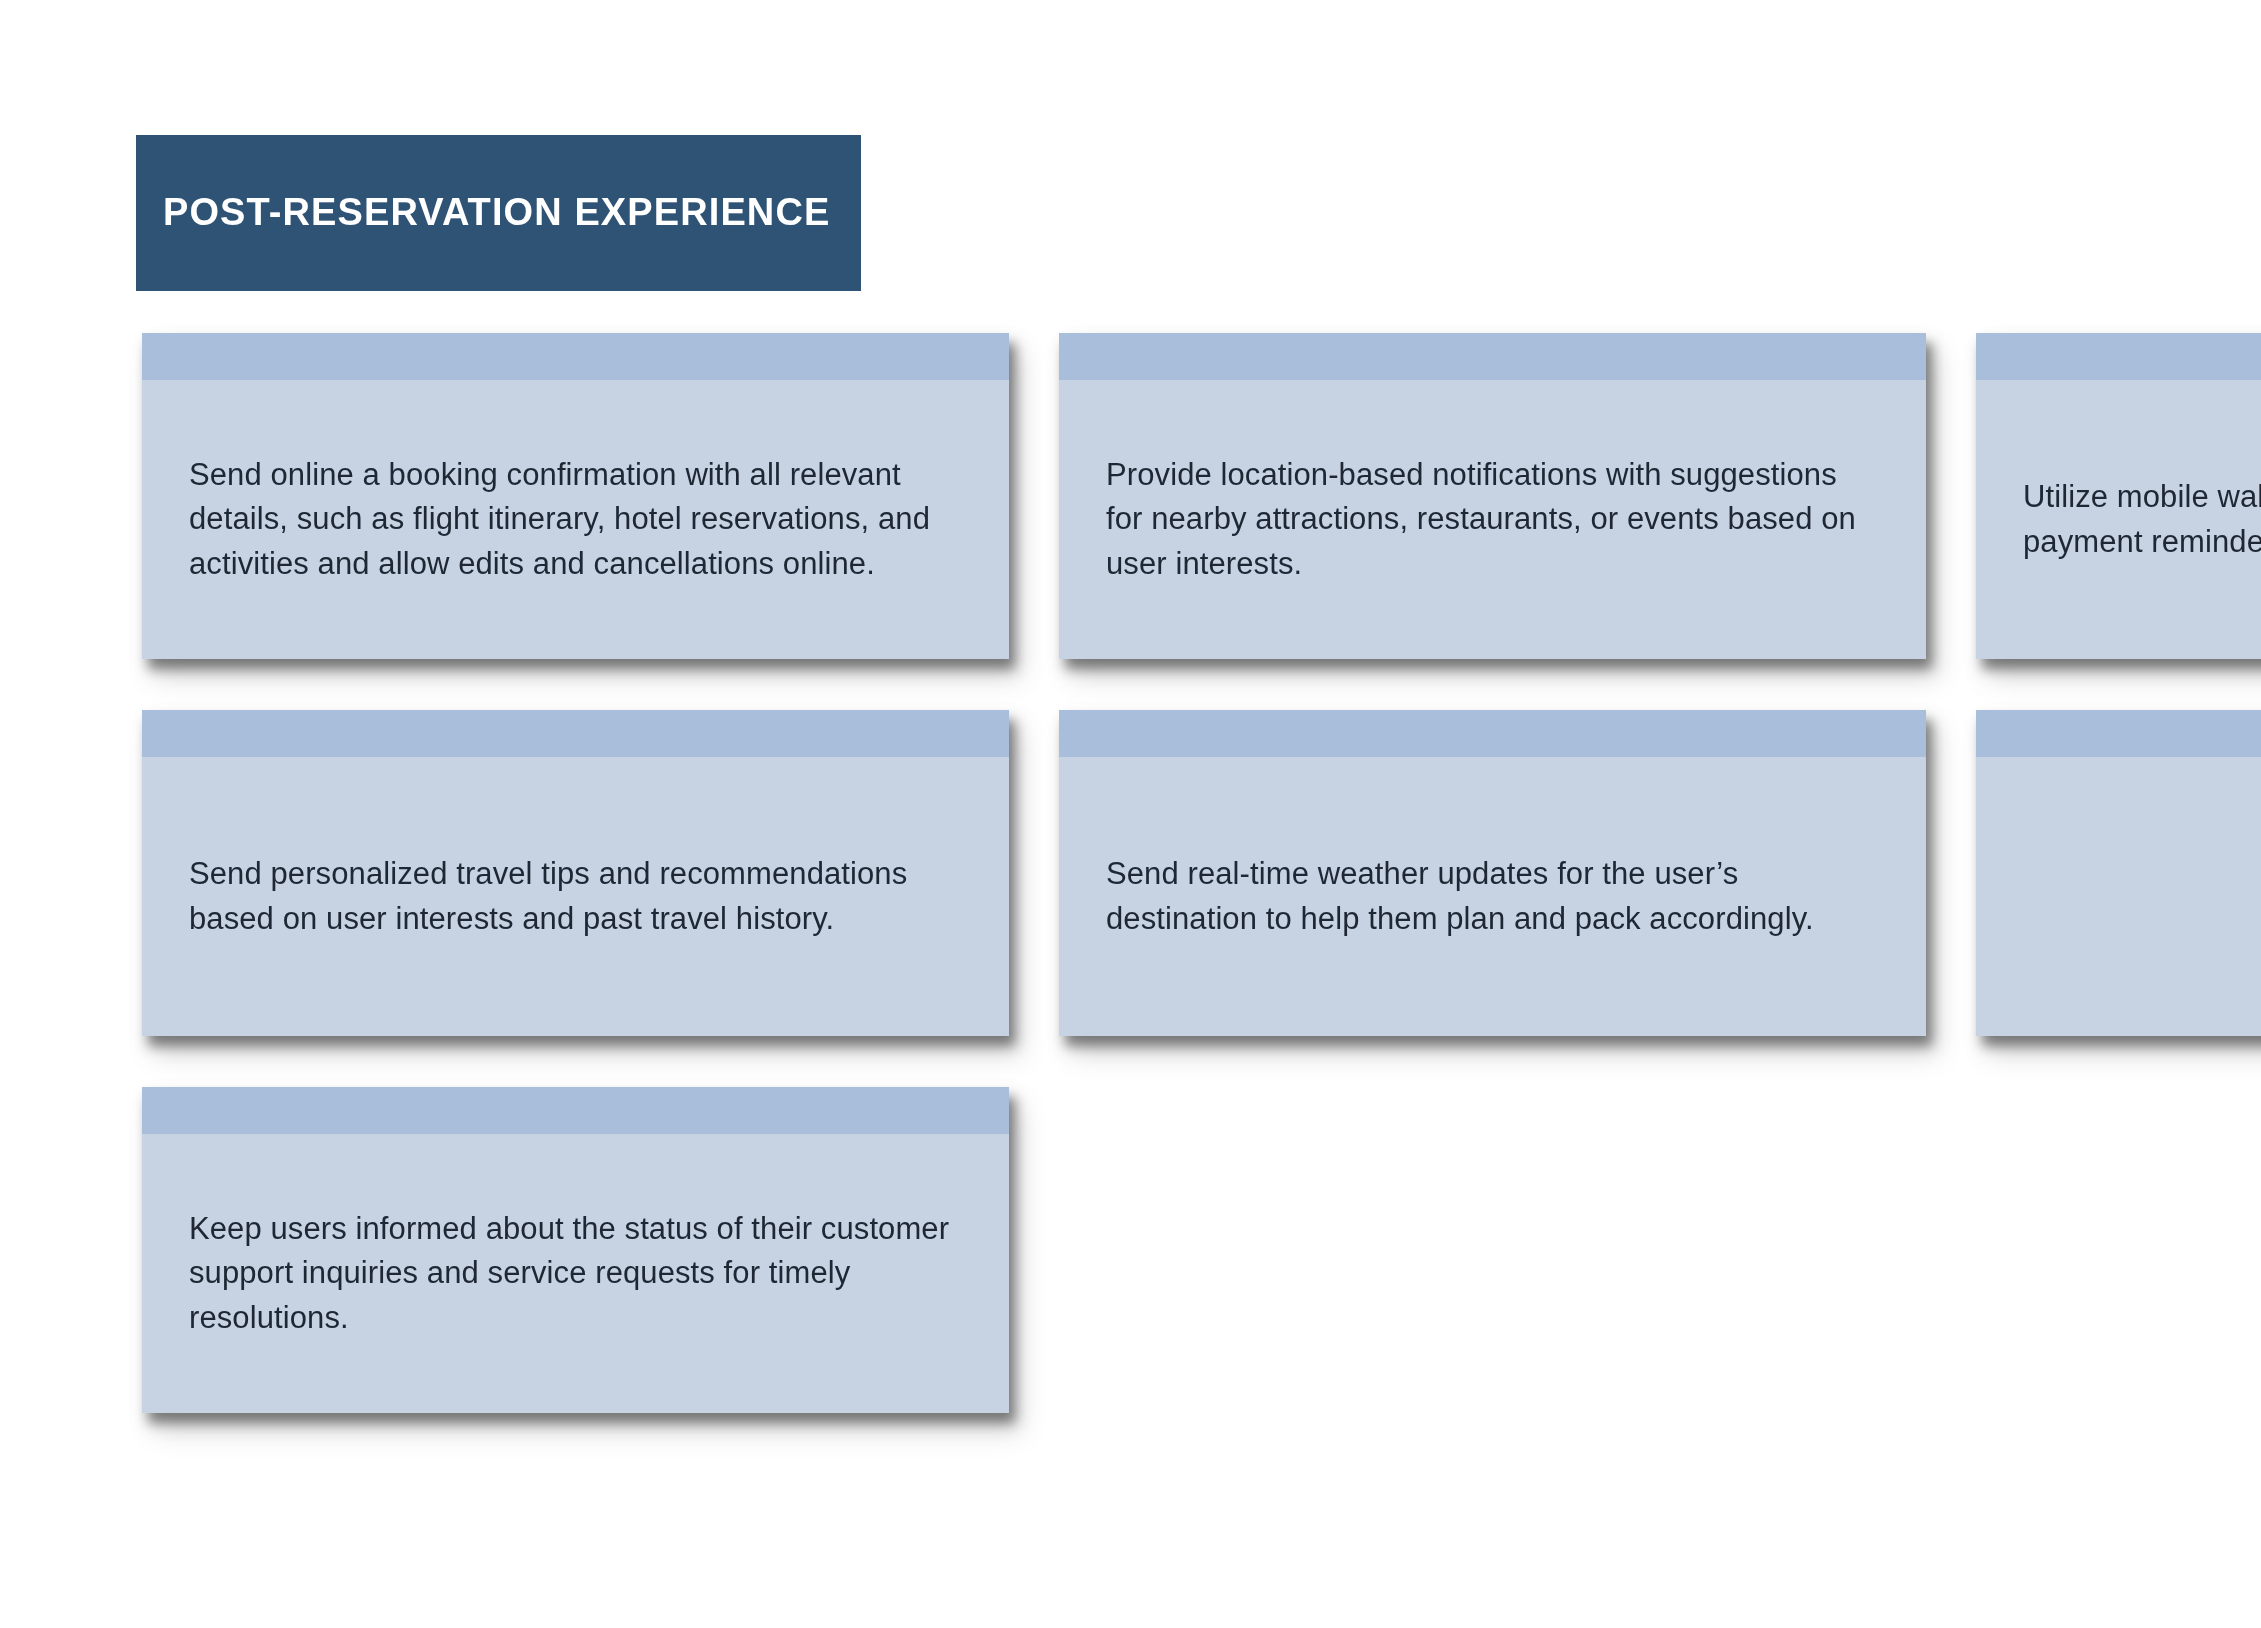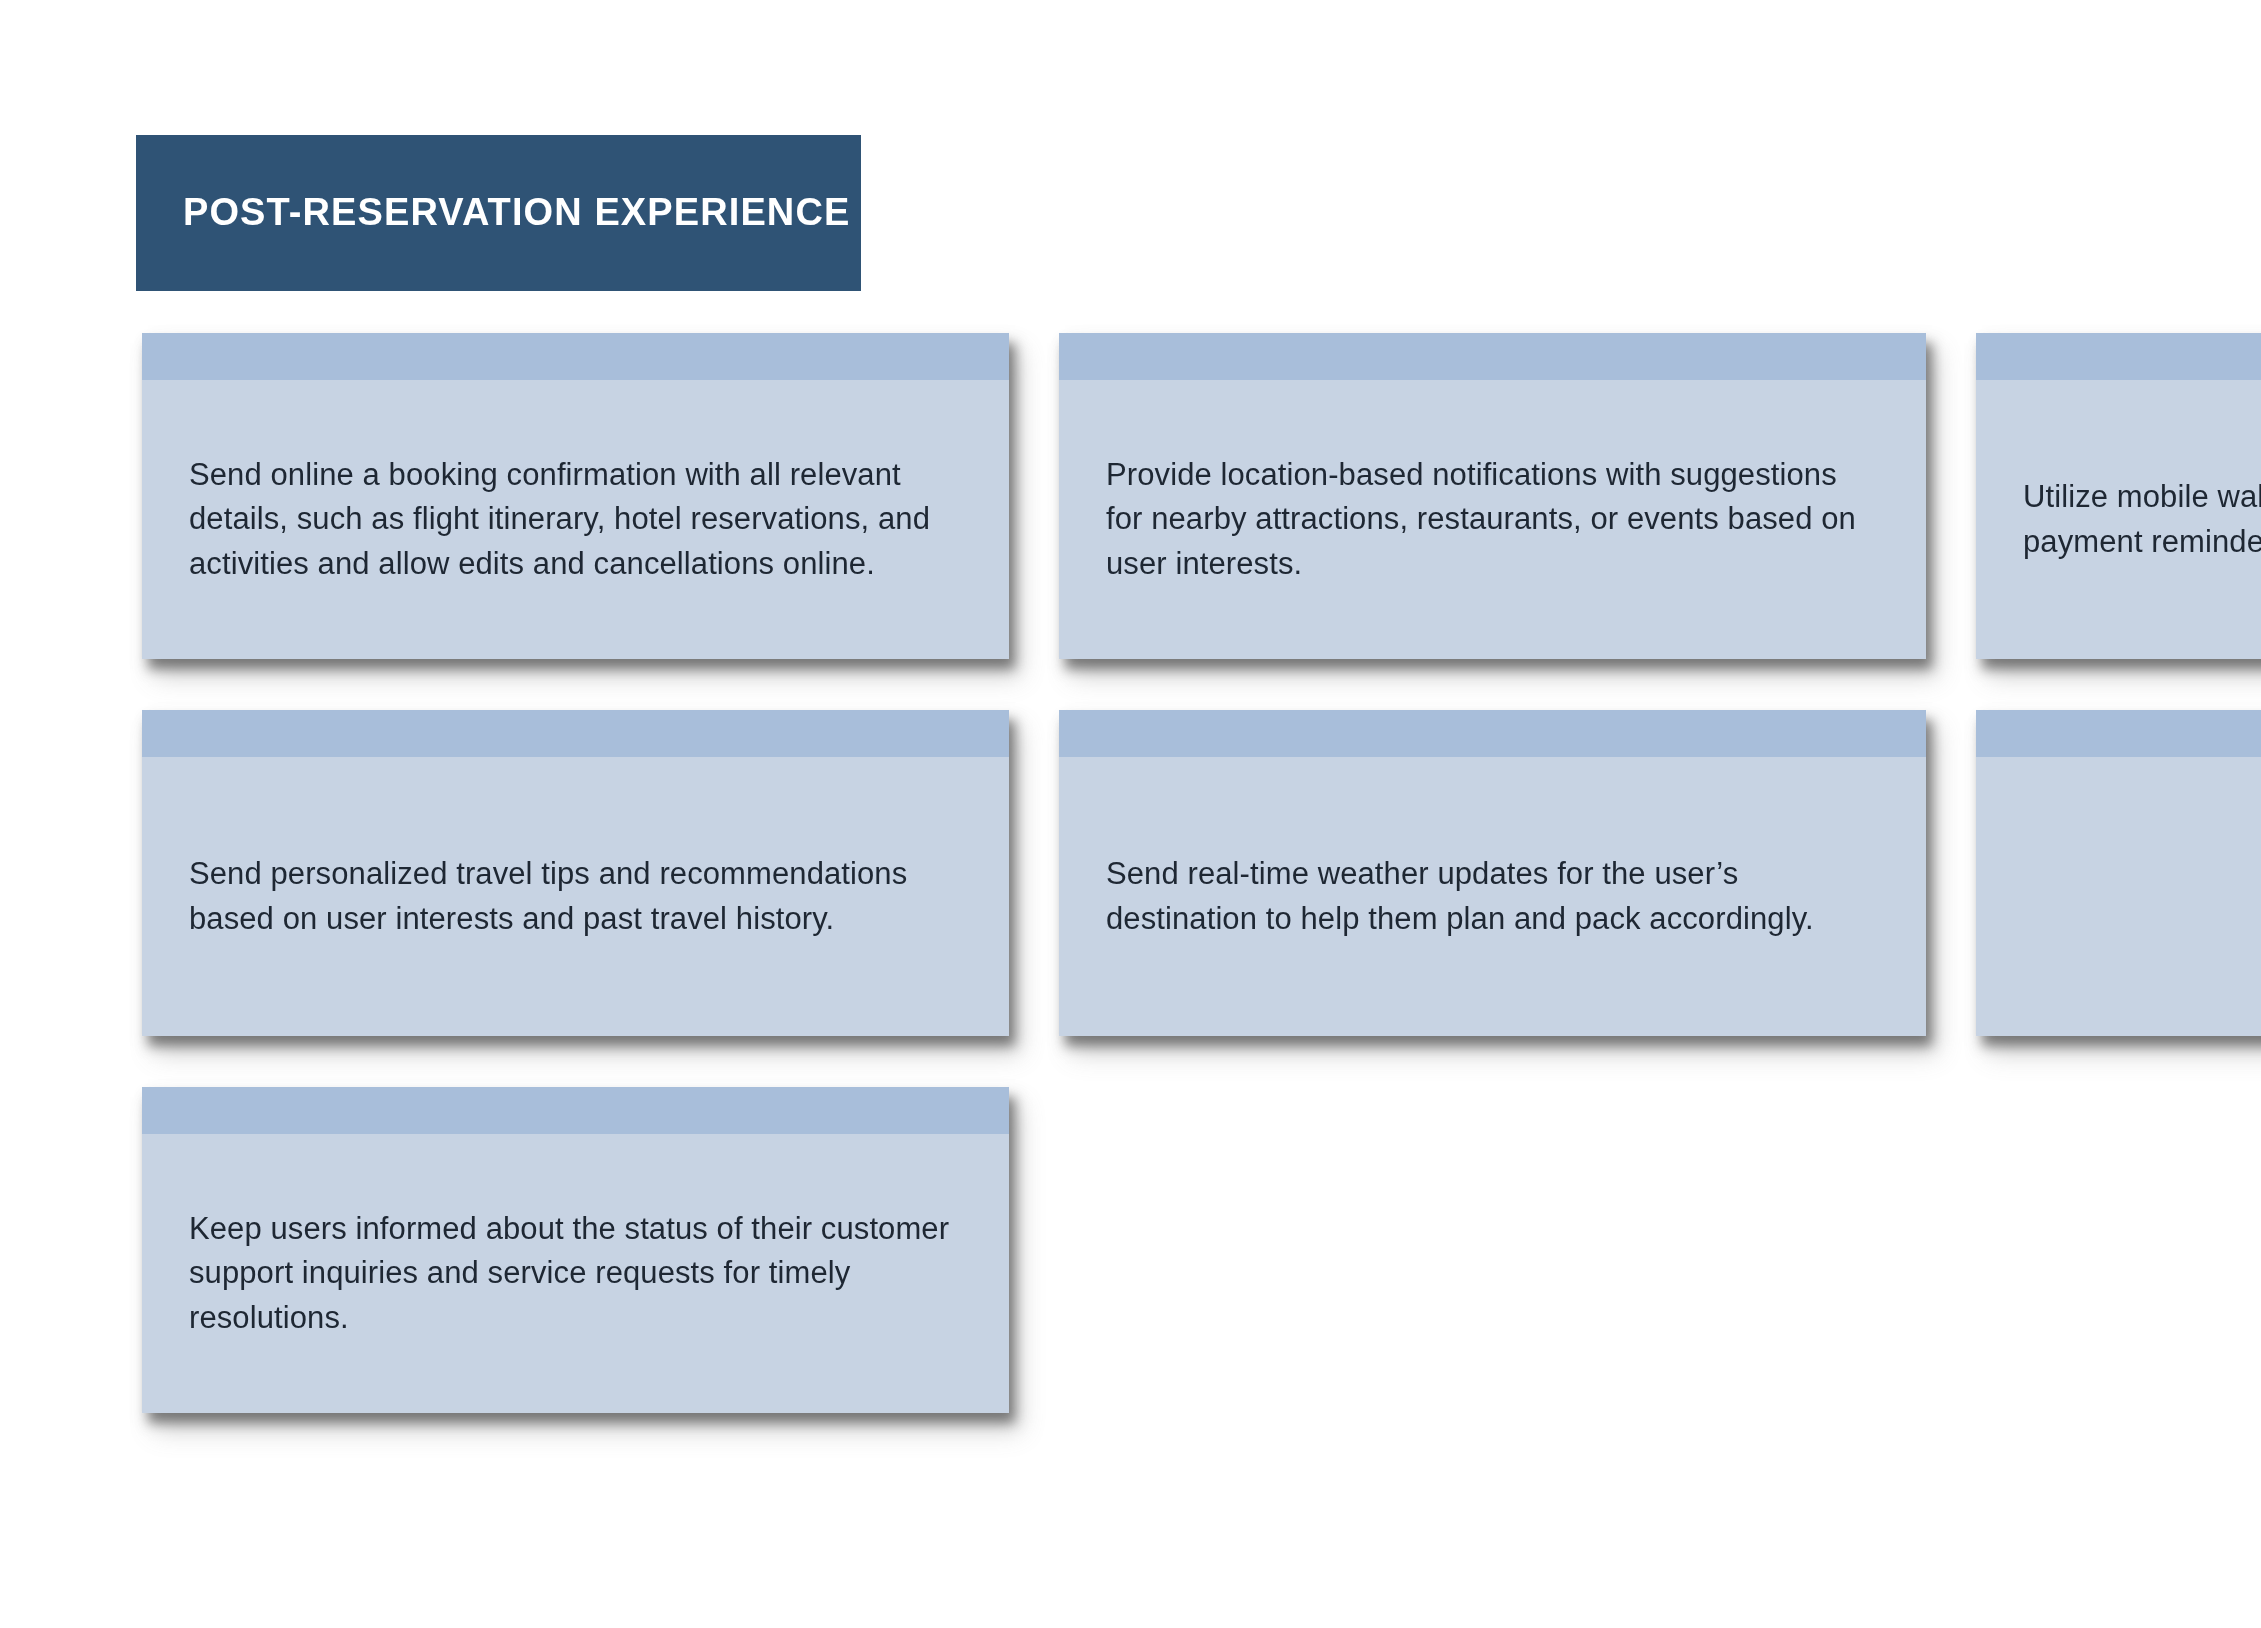--- a/index.html
+++ b/index.html
@@ -38,21 +38,20 @@
     padding-right: 18px;
   }
   .title-text {
     color: #ffffff;
     font-size: 38px;
     font-weight: 700;
     letter-spacing: 1.1px;
     line-height: 1.05;
     text-transform: uppercase;
     white-space: nowrap;
-    margin-left: 20px;
   }
 
   
   .grid {
     position: absolute;
     left: 142px;
     top: 333px;
     width: 2700px;
     display: grid;
     grid-template-columns: repeat(3, 867px);

